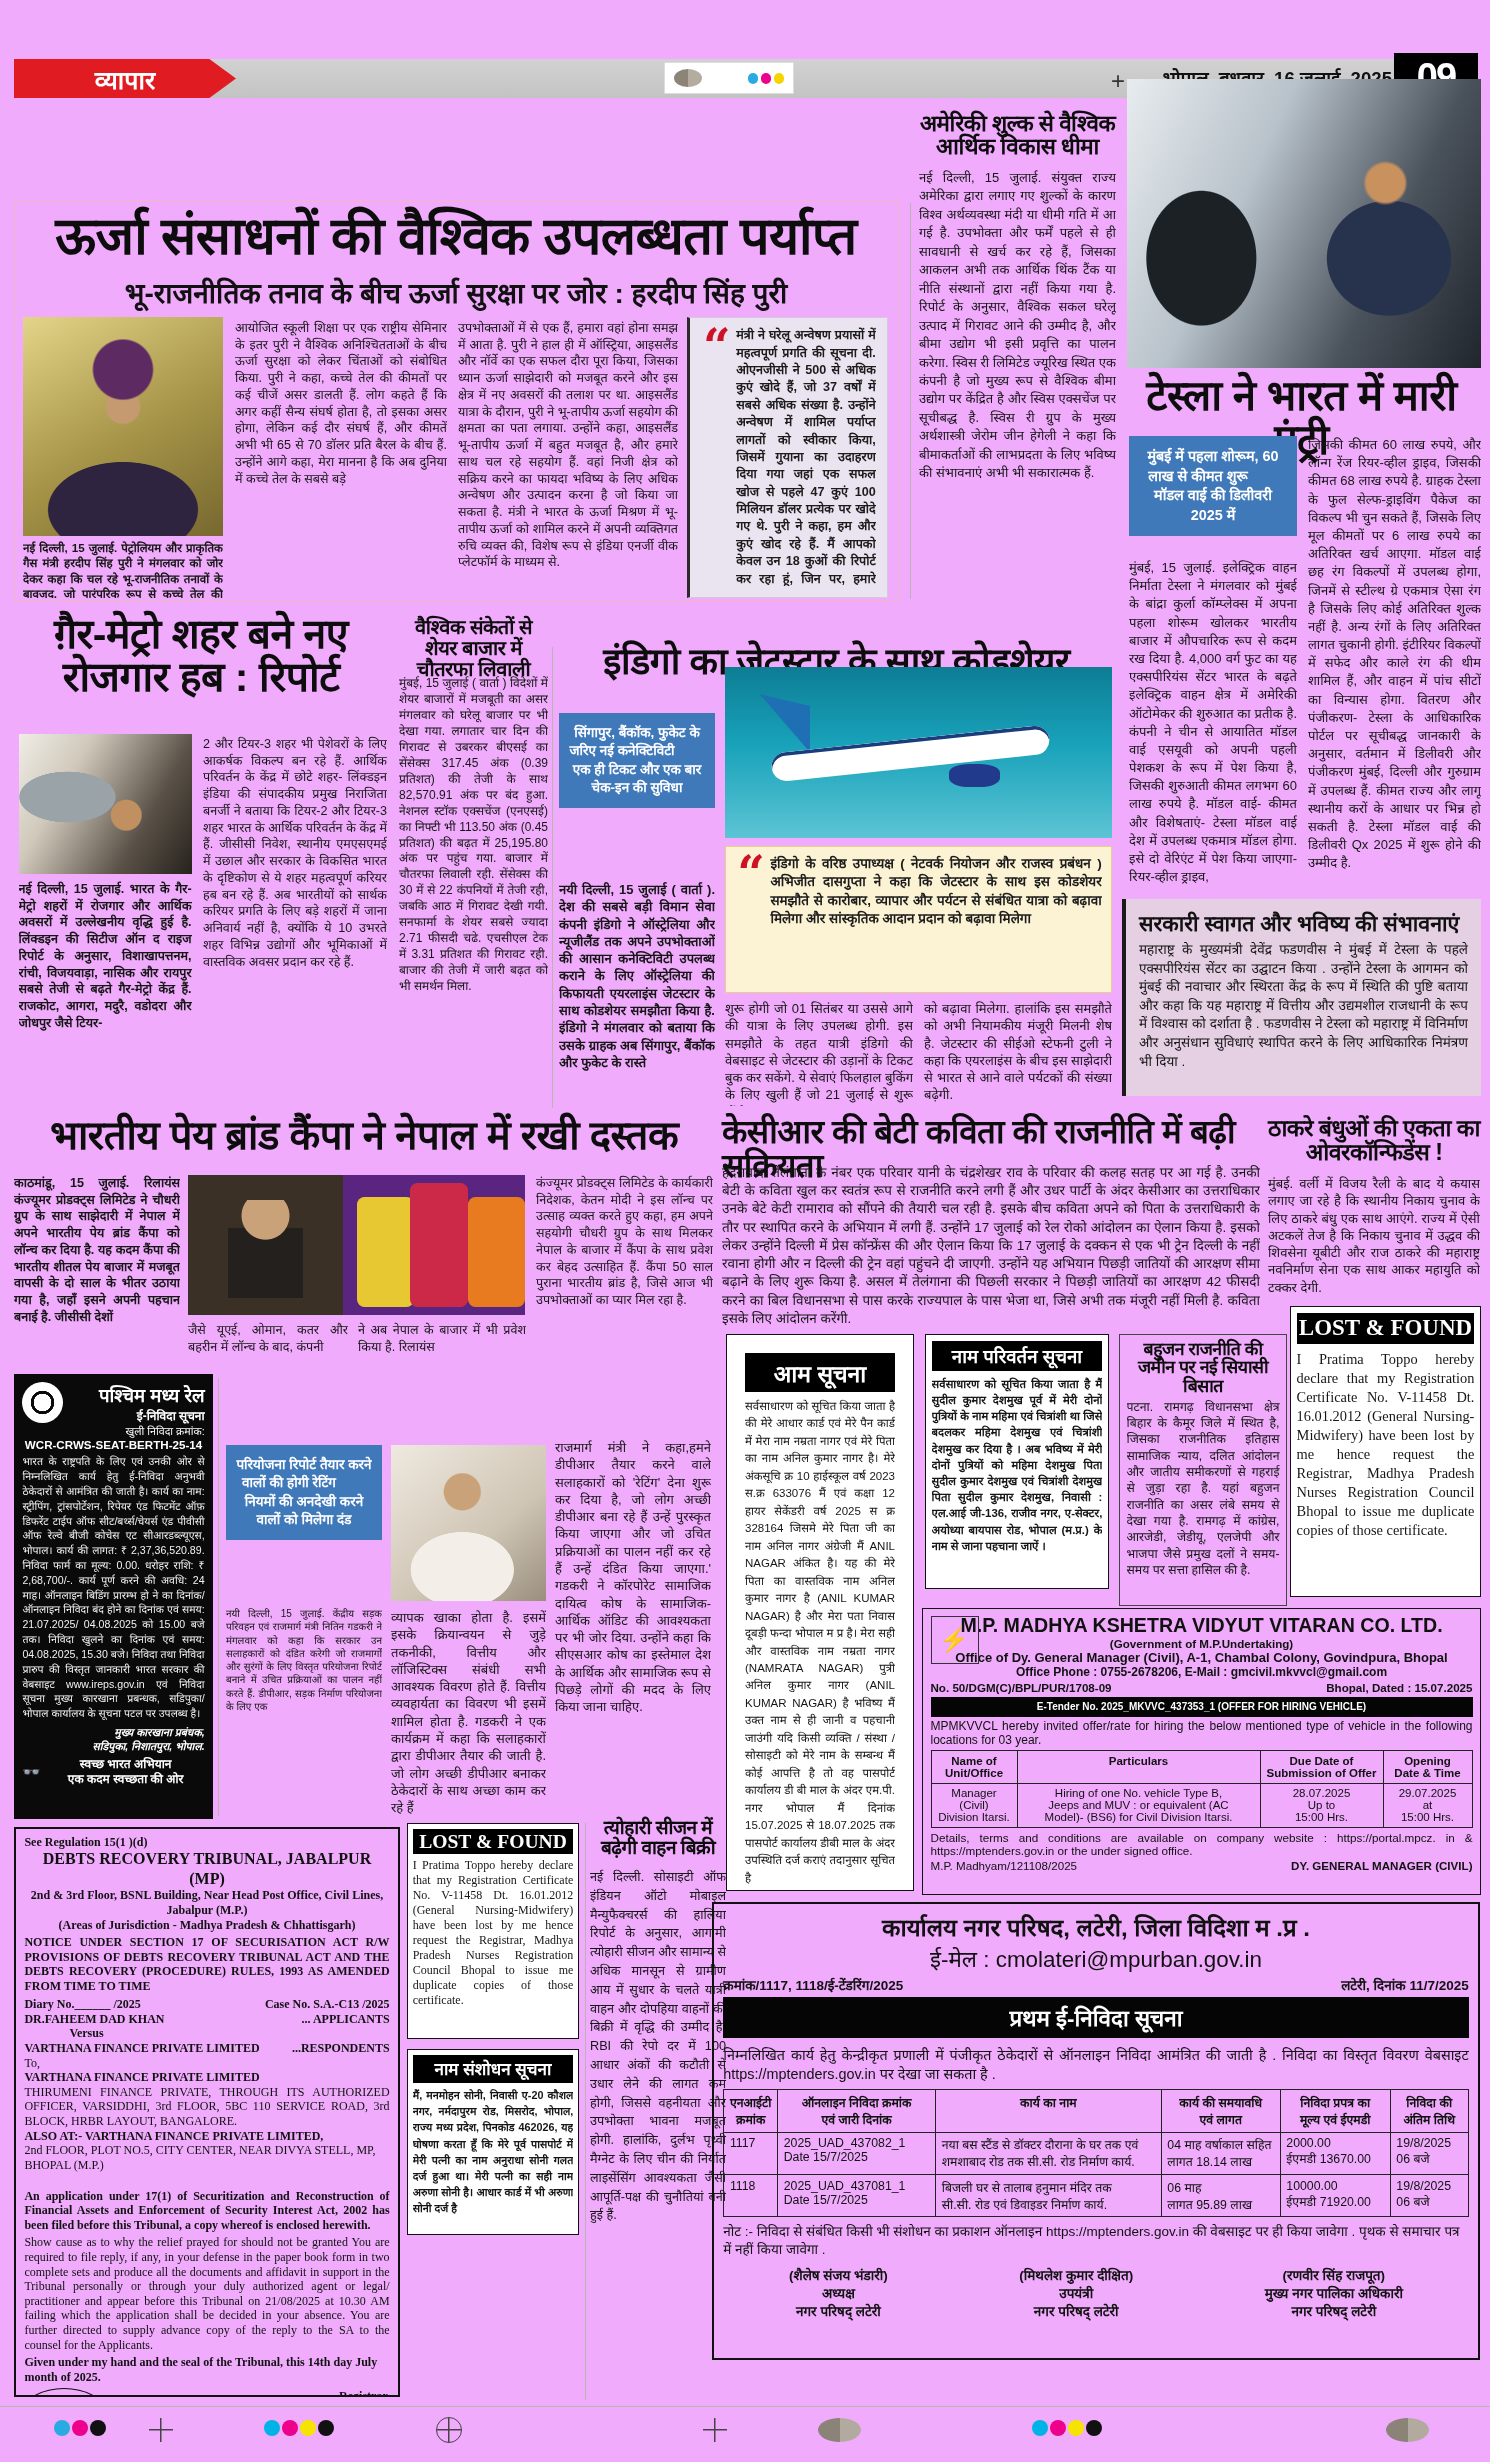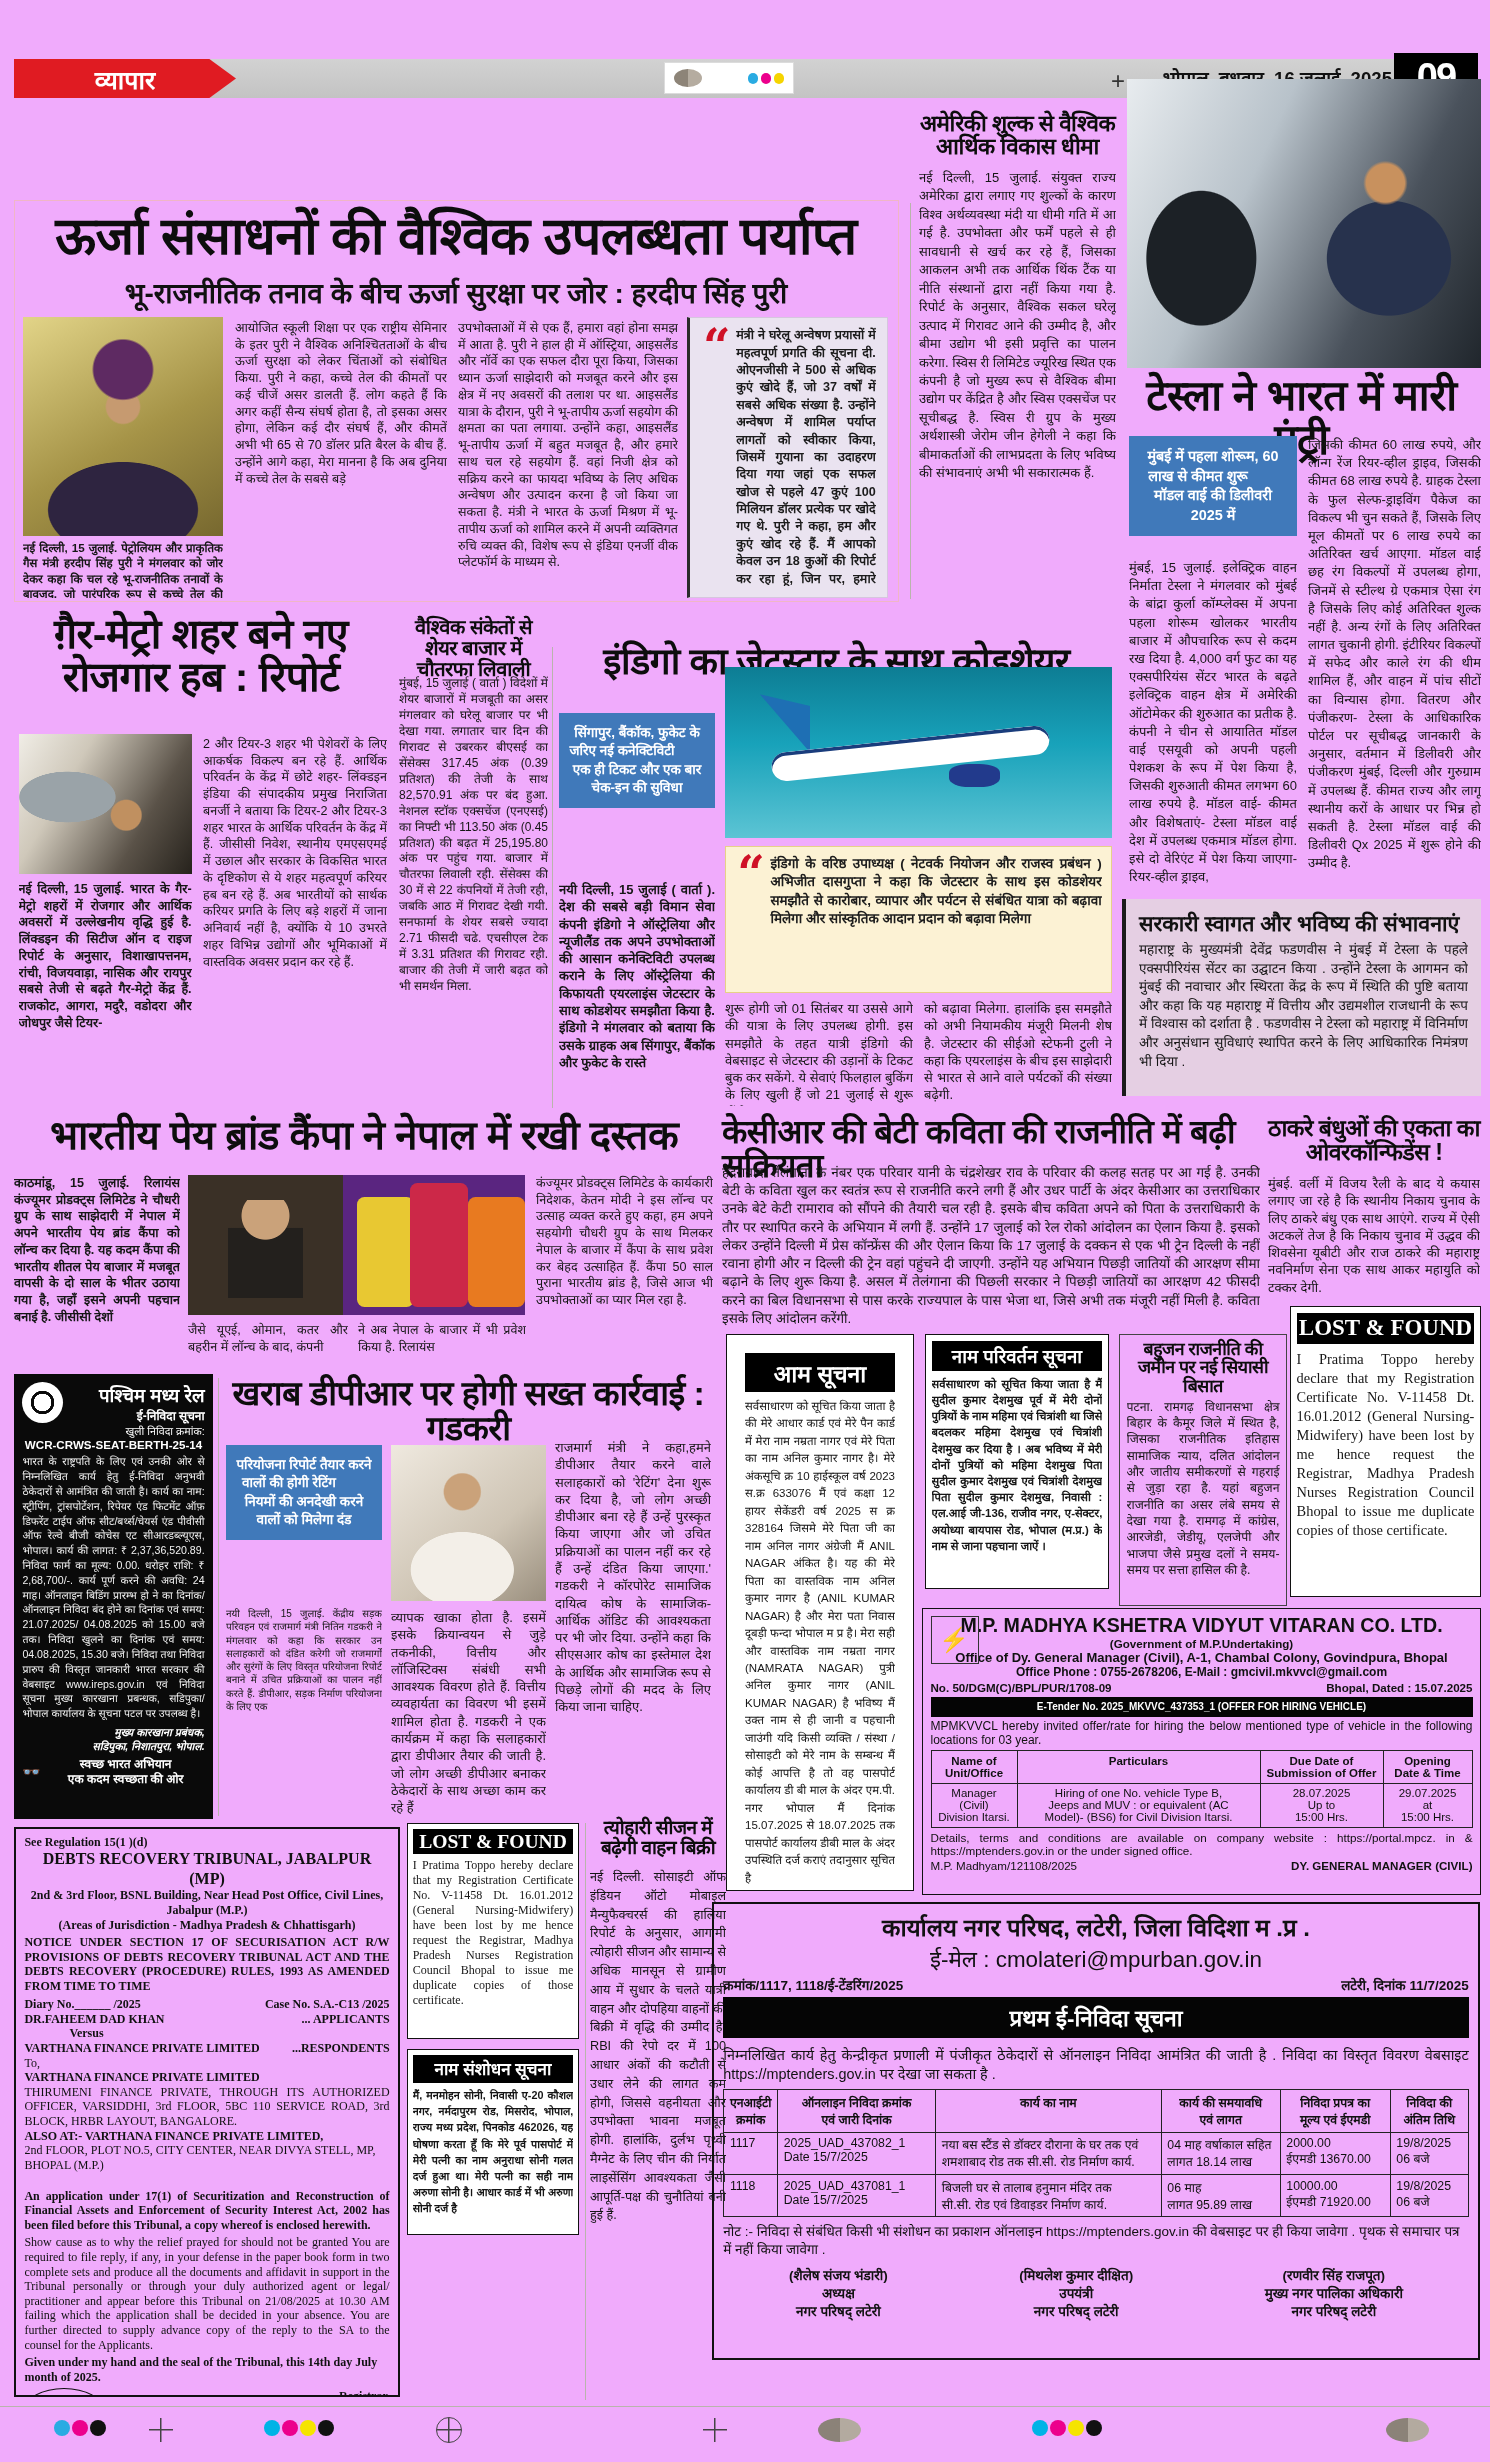--- a/index.html
+++ b/index.html
@@ -159,21 +159,20 @@
     <div style="display:flex;align-items:center;gap:5.6px;margin-top:4.7px">
       <span style="font-size:15px">👓</span>
       <span style="flex:1;text-align:center;font-weight:900;font-size:12px;line-height:1.25">
         <span>स्वच्छ भारत अभियान</span><br>
         <span>एक कदम स्वच्छता की ओर</span>
       </span>
     </div>
   </div>
 
   <div class="abs vr" style="left:218px;top:1378px;height:438px"></div>
-  <div class="abs hl ctr" style="left:224px;top:1376px;width:489px;font-size:34px">खराब डीपीआर पर होगी सख्त कार्रवाई : गडकरी</div>
   <div class="abs bluebox" style="left:226px;top:1445px;width:156px;font-size:13.5px">
     <span>परियोजना रिपोर्ट तैयार करने वालों की होगी रेटिंग</span>
     <span class="dv"></span>
     <span>नियमों की अनदेखी करने वालों को मिलेगा दंड</span>
   </div>
   <div class="abs bt" style="left:226px;top:1607px;width:156px;height:210px;font-size:10px;font-weight:400">नयी दिल्ली, 15 जुलाई. केंद्रीय सड़क परिवहन एवं राजमार्ग मंत्री नितिन गडकरी ने मंगलवार को कहा कि सरकार उन सलाहकारों को दंडित करेगी जो राजमार्गों और सुरंगों के लिए विस्तृत परियोजना रिपोर्ट बनाने में उचित प्रक्रियाओं का पालन नहीं करते हैं. डीपीआर, सड़क निर्माण परियोजना के लिए एक</div>
   <div class="abs photo" style="left:391px;top:1445px;width:155px;height:156px;background:radial-gradient(circle at 46% 30%,#caa27a 0 13%,transparent 14%),radial-gradient(ellipse 55% 40% at 46% 80%,#f3efe8 0 60%,transparent 61%),linear-gradient(140deg,#efe9df,#cfc5b5 60%,#9a8f7e)"></div>
   <div class="abs bt" style="left:391px;top:1609px;width:155px;height:209px;font-size:13px">व्यापक खाका होता है. इसमें इसके क्रियान्वयन से जुड़े तकनीकी, वित्तीय और लॉजिस्टिक्स संबंधी सभी आवश्यक विवरण होते हैं. वित्तीय व्यवहार्यता का विवरण भी इसमें शामिल होता है. गडकरी ने एक कार्यक्रम में कहा कि सलाहकारों द्वारा डीपीआर तैयार की जाती है. जो लोग अच्छी डीपीआर बनाकर ठेकेदारों के साथ अच्छा काम कर रहे हैं</div>
   <div class="abs bt" style="left:555px;top:1439px;width:156px;height:380px;font-size:13px">राजमार्ग मंत्री ने कहा,हमने डीपीआर तैयार करने वाले सलाहकारों को 'रेटिंग' देना शुरू कर दिया है, जो लोग अच्छी डीपीआर बना रहे हैं उन्हें पुरस्कृत किया जाएगा और जो उचित प्रक्रियाओं का पालन नहीं कर रहे हैं उन्हें दंडित किया जाएगा.' गडकरी ने कॉरपोरेट सामाजिक दायित्व कोष के सामाजिक-आर्थिक ऑडिट की आवश्यकता पर भी जोर दिया. उन्होंने कहा कि सीएसआर कोष का इस्तेमाल देश के आर्थिक और सामाजिक रूप से पिछड़े लोगों की मदद के लिए किया जाना चाहिए.</div>
 

